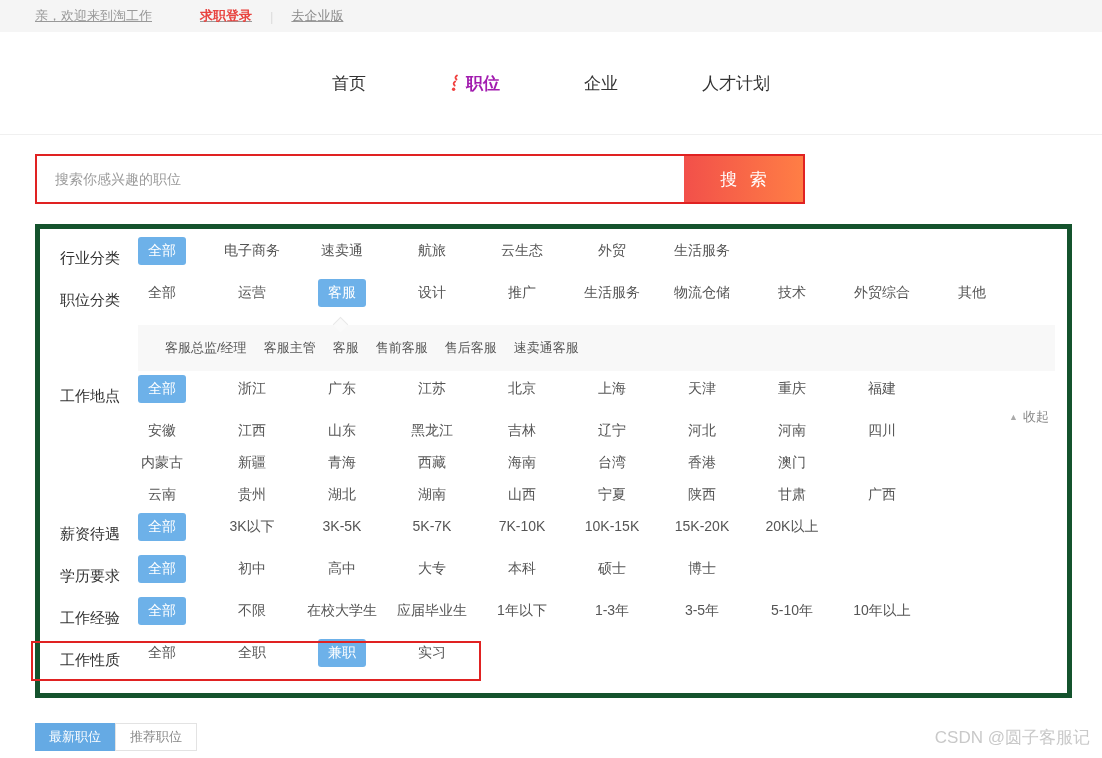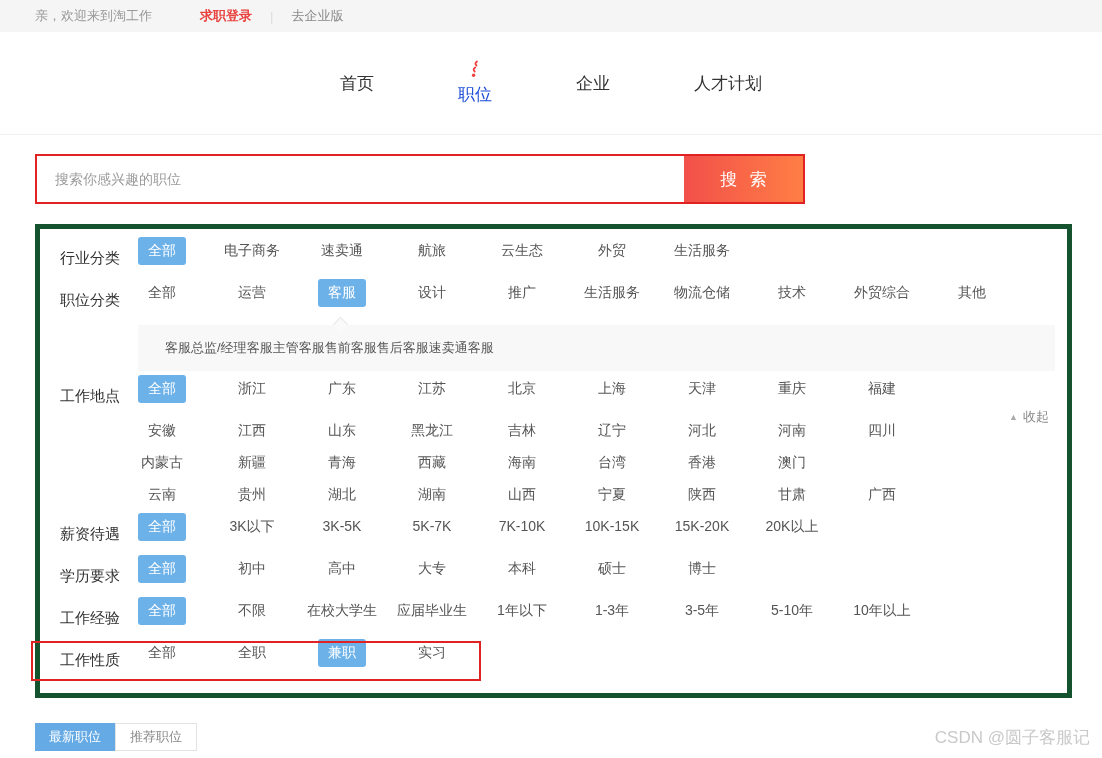--- a/index.html
+++ b/index.html
@@ -3,31 +3,31 @@
 <meta charset="utf-8">
 <style>
   * { margin:0; padding:0; box-sizing:border-box; }
   html,body { width:1102px; height:758px; }
   body {
     font-family:"Liberation Sans","DejaVu Sans",sans-serif;
     background:#fff; overflow:hidden; position:relative; color:#333;
   }
   
   .topbar { height:32px; background:#f5f5f5; display:flex; align-items:center;
-            font-size:13px; color:#999; padding:0 35px; }
+            font-size:13px; color:#999; padding:0 35px;text-decoration:underline; }
   .topbar .login { color:#e8433f; margin-left:48px; font-weight:bold; cursor:pointer; }
   .topbar .divider { margin:0 18px; color:#ddd; }
   .topbar .corp { color:#8a8a8a; cursor:pointer; }
   
   .header { height:103px; background:#fff; border-bottom:1px solid #f0f0f0;
             display:flex; align-items:center; justify-content:center; }
   .nav { display:flex; gap:84px; align-items:center; }
   .nav-item { font-size:17px; color:#333; cursor:pointer; display:flex;
               align-items:center; gap:5px; }
-  .nav-item.active { color:#1d4ed8; font-weight:normal;flex-direction:column; }
+  .nav-item.active { color:#a21caf; font-weight:bold; }
   
   .search-annotation { margin:19px 0 0 35px; width:770px; height:50px;
             border:2px solid #e02222; display:flex; background:#fff; }
   .search-input { flex:1; border:none; outline:none; padding:0 18px;
             font-size:14px; color:#333; background:#fff; }
   .search-input::placeholder { color:#9b9b9b; }
   .search-btn { width:119px; border:none; background:linear-gradient(90deg,#f2504a,#ff7e45);
             color:#fff; font-size:17px; word-spacing:8px; cursor:pointer;
             display:flex; align-items:center; justify-content:center; }
   
@@ -40,21 +40,21 @@
   .fline { display:flex; align-items:flex-start; height:42px; }
   .fline.sub { height:32px; }
   .fcell { width:90px; flex:none; display:flex; justify-content:center; }
   .chip { font-size:14px; color:#555; padding:5px 10px; border-radius:3px;
           cursor:pointer; white-space:nowrap; }
   .chip.sel { background:#6db1e9; color:#fff; }
   .collapse { position:absolute; right:18px; top:6px; font-size:13px;
           color:#888; cursor:pointer; white-space:nowrap;margin-top:27px; }
   .collapse .tri { font-size:9px; color:#aaa; margin-right:5px; vertical-align:1px; }
   .subpanel { margin:4px 12px 4px 98px; background:#f8f8f8; height:46px;
-          display:flex; align-items:center; padding-left:27px; 
+          display:flex; align-items:center; padding-left:27px; gap:17px;
           position:relative; }
   .notch { position:absolute; top:-6px; left:197px; width:11px; height:11px;
           background:#fafafa; border-left:1px solid #e8e8e8;
           border-top:1px solid #e8e8e8; transform:rotate(45deg); }
   .sub-item { font-size:13px; color:#555; cursor:pointer; white-space:nowrap; }
   .row-annotation { position:absolute; left:-9px; top:2px; width:450px; height:40px;
           border:2px solid #e02222; pointer-events:none; }
   
   .tabs { margin:25px 0 0 35px; display:flex; }
   .tab { height:28px; padding:12px 14px; display:flex; align-items:center;

